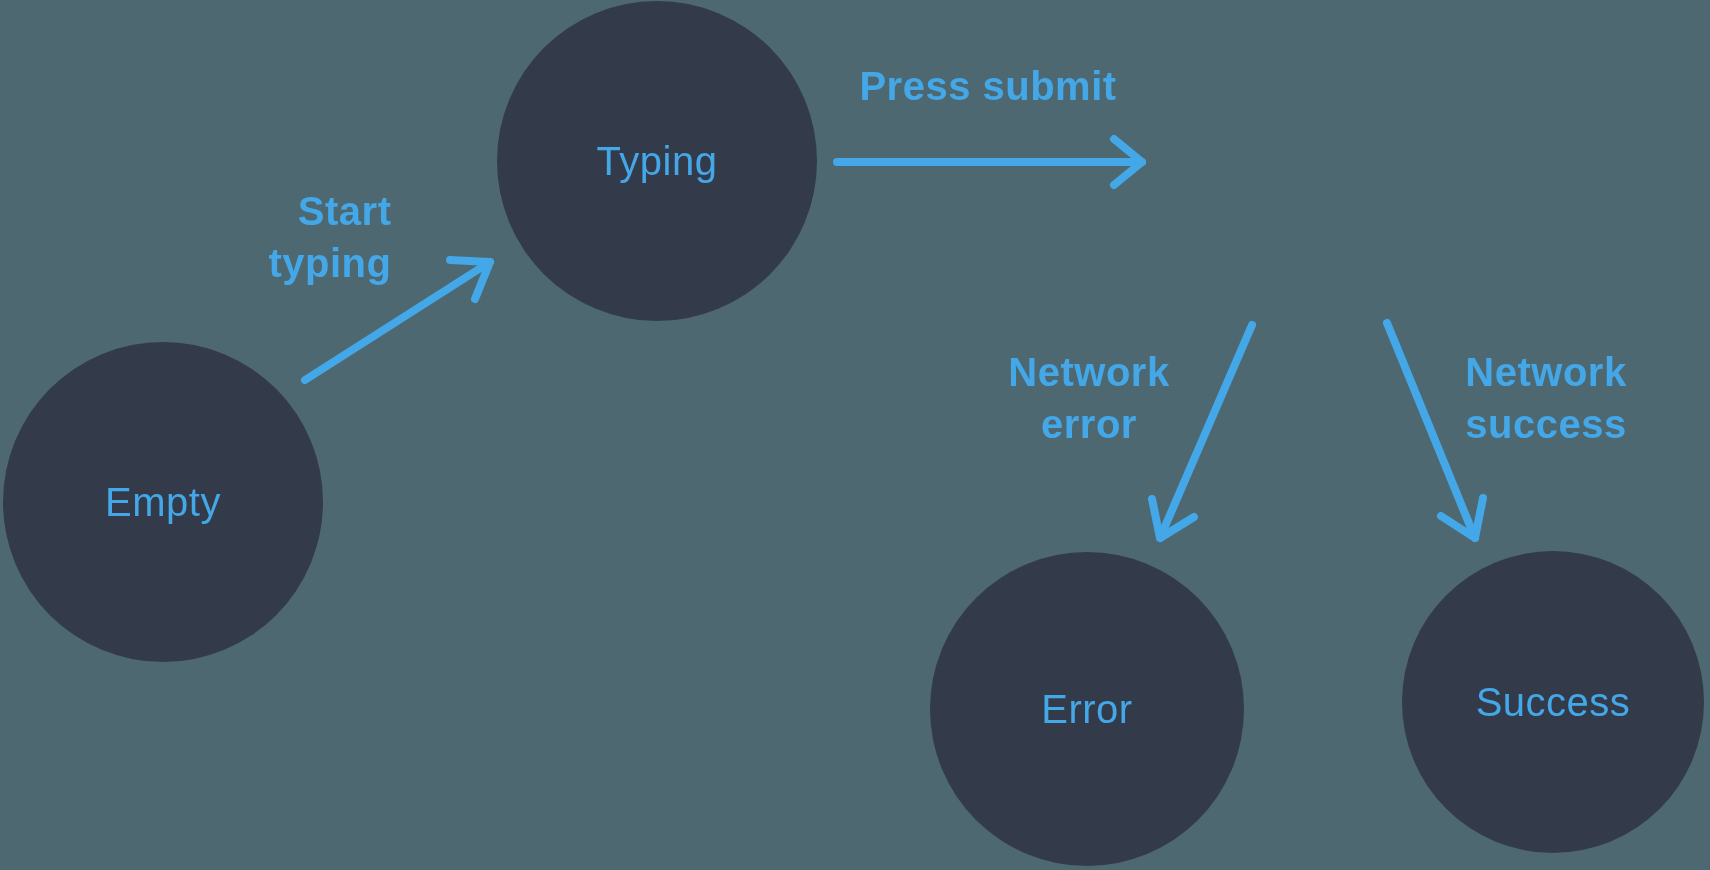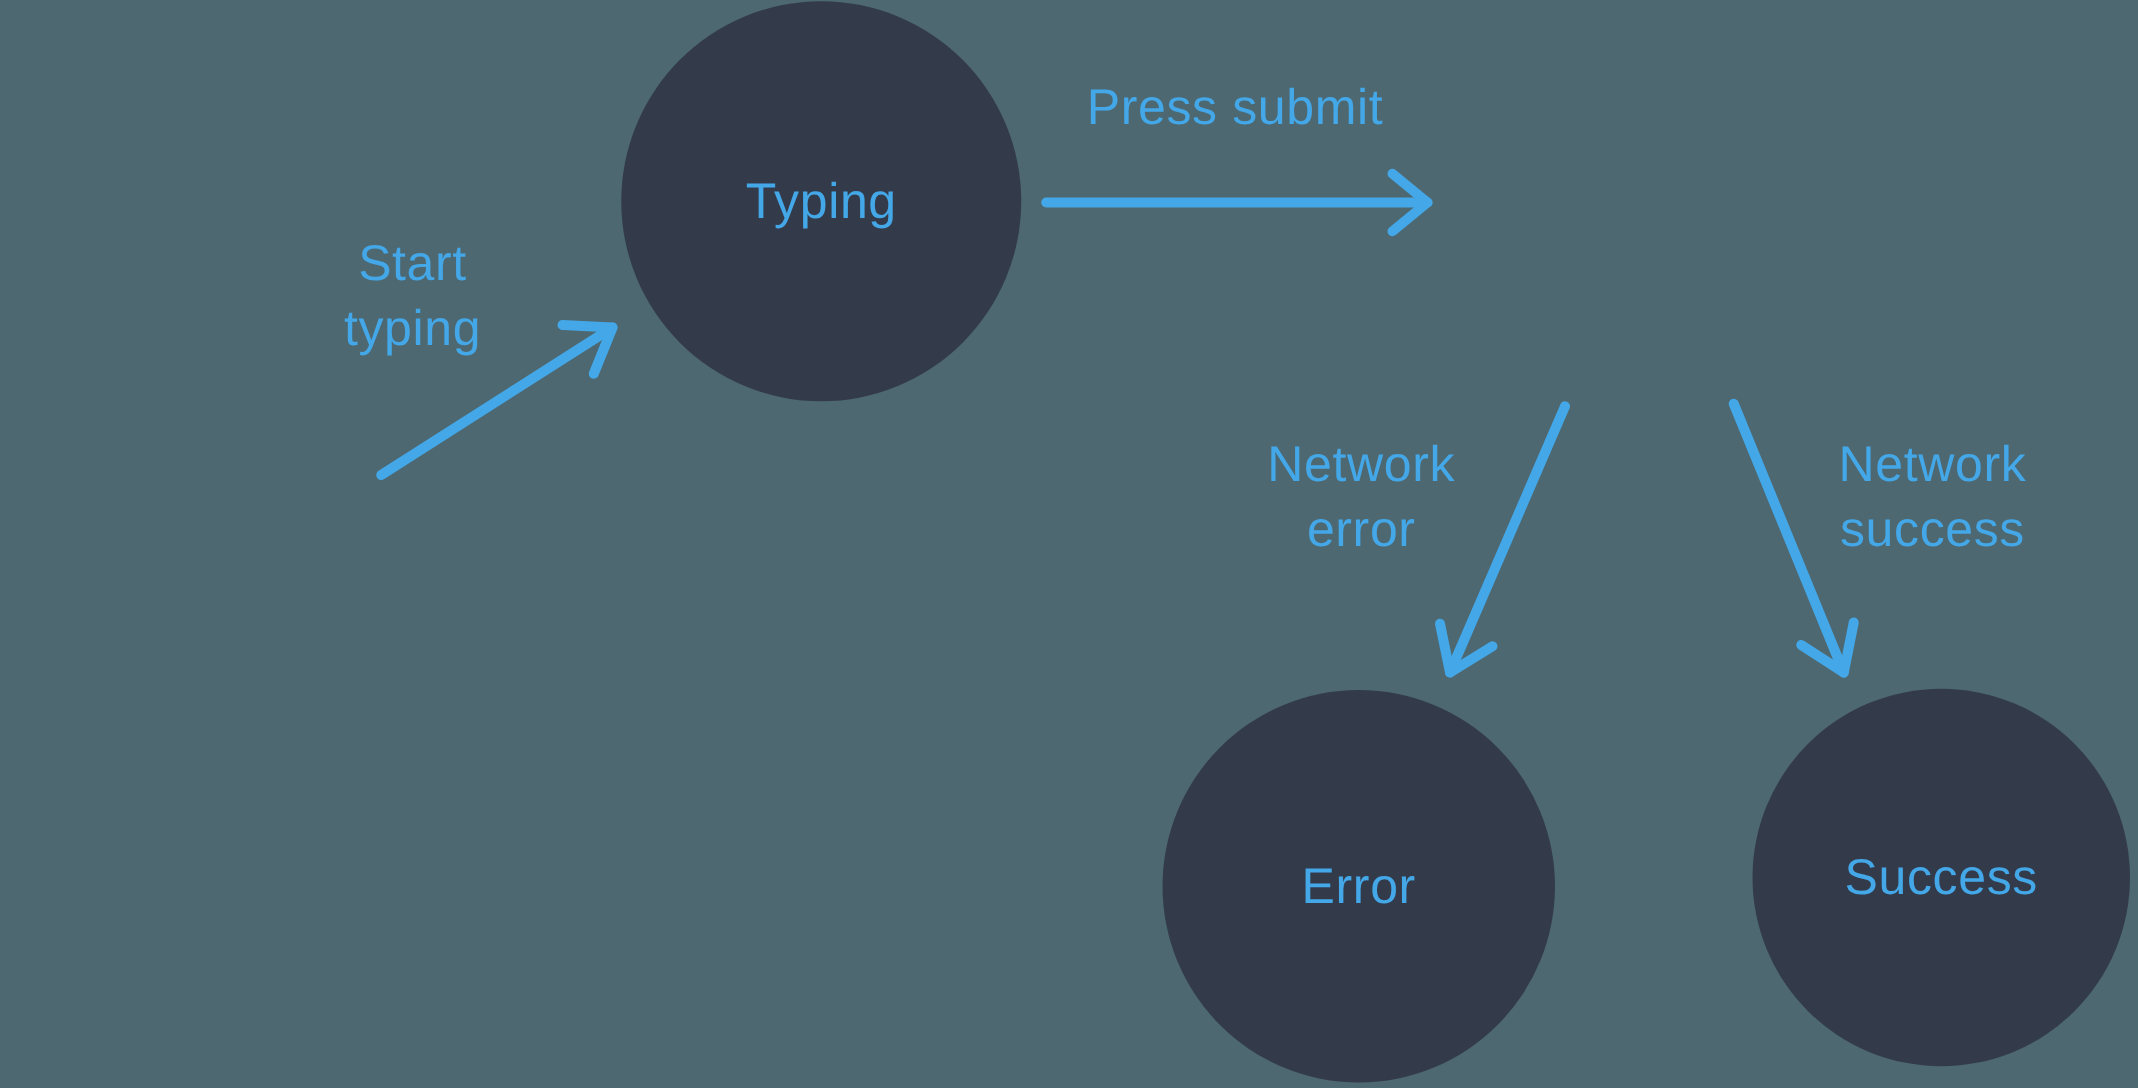--- a/index.html
+++ b/index.html
@@ -46,35 +46,35 @@
     font-weight:500;
     letter-spacing:.5px;
     text-align:center;
     user-select:none;
   }
   .edge-label{
     position:absolute;
     transform:translate(-50%,-50%);
     color:var(--accent);
     font-size:40px;
-    font-weight:400;
+    font-weight:700;
     letter-spacing:.5px;
     line-height:52px;
     text-align:center;
     white-space:pre-line;
     user-select:none;
   }
   
   .node--empty     {left:3px;    top:342px; width:320px; height:320px;}
   .node--typing    {left:497px;  top:1px;   width:320px; height:320px;}
   .node--submitting{left:1168px; top:4px;   width:320px; height:320px;}
   .node--error     {left:930px;  top:552px; width:314px; height:314px;}
   .node--success   {left:1402px; top:551px; width:302px; height:302px;}
   
-  .edge-label--start-typing   {left:330px;  top:237px;}
+  .edge-label--start-typing   {left:330px;  top:237px;text-align:right;}
   .edge-label--press-submit   {left:988px;  top:86px;}
   .edge-label--network-error  {left:1089px; top:398px;}
   .edge-label--network-success{left:1546px; top:398px;}
 </style>
 </head>
 <body>
 
 <div class="canvas">
 
   <svg class="edges" viewBox="0 0 1710 870">
@@ -89,20 +89,23 @@
     <g>
       <path d="M1252 325 L1160 538"></path>
       <path d="M1194 517 L1160 538 L1152 499"></path>
     </g>
     <g>
       <path d="M1387 323 L1475 538"></path>
       <path d="M1483 498 L1475 538 L1441 516"></path>
     </g>
   </svg>
 
+  <div class="node node--empty">
+    <span class="node-label">Empty</span>
+  </div>
 
   <div class="node node--typing">
     <span class="node-label">Typing</span>
   </div>
 
 
   <div class="node node--error">
     <span class="node-label">Error</span>
   </div>
 

